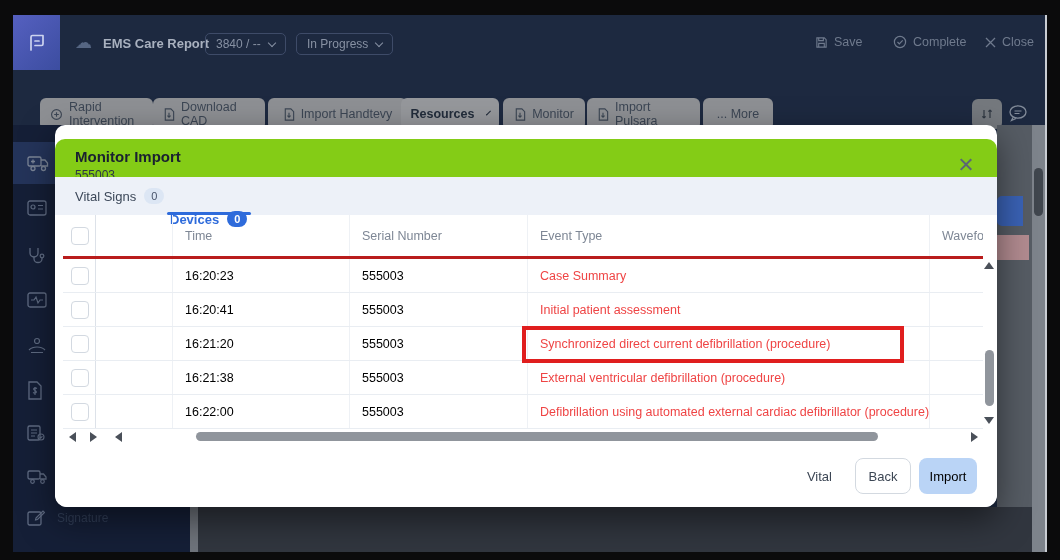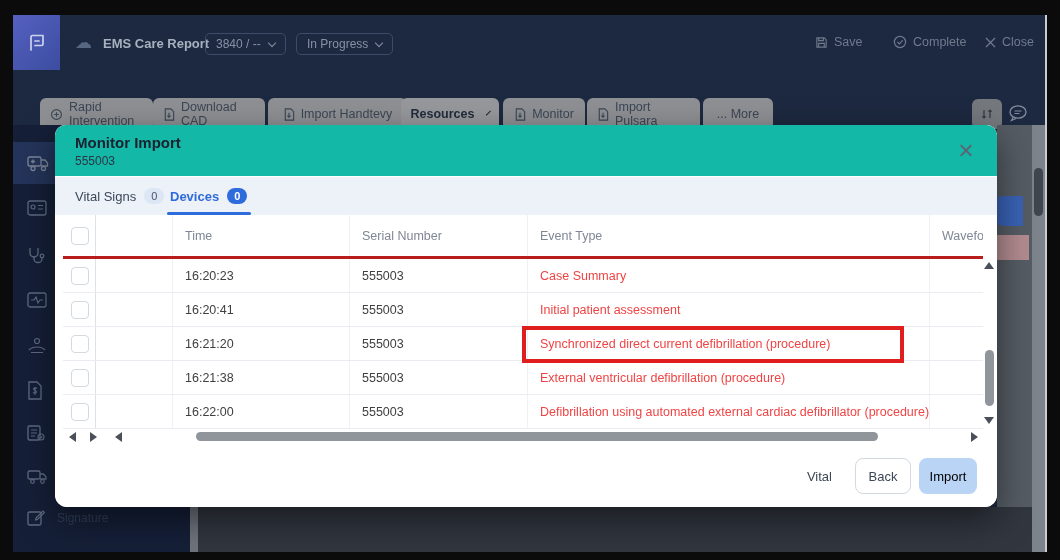--- a/index.html
+++ b/index.html
@@ -50,41 +50,41 @@
   .panel-edge { position:absolute; left:177px; top:492px; width:8px; height:45px; background:#6f747c; }
   .dispatch-card { position:absolute; left:187px; top:499px; width:825px; height:38px; background:#59606c; border-radius:8px 8px 0 0; }
   .dispatch-title { position:absolute; left:68px; top:19px; color:#233551; font-size:13px; font-weight:bold; }
   .page-scrollbar { position:absolute; left:1019px; top:110px; width:13px; height:427px; background:#7d838b; }
   .page-thumb { position:absolute; left:2px; top:43px; width:9px; height:48px; background:#40464e; border-radius:5px; }
   .app-right-line { position:absolute; left:1032px; top:0; width:2px; height:537px; background:#c9cdd3; }
 
   
   .modal { position:absolute; left:42px; top:110px; width:942px; height:382px; background:#fff;
            border-radius:10px 10px 12px 12px; box-shadow:0 12px 34px rgba(0,0,0,.5); overflow:hidden; }
-  .m-header { position:absolute; left:0; top:0; width:942px; height:51px; background:#14b8a6; border-radius:10px 10px 0 0; }
+  .m-header { position:absolute; left:0; top:14px; width:942px; height:51px; background:#84cc16; border-radius:10px 10px 0 0; }
   .m-title { position:absolute; left:20px; top:9px; font-size:15px; font-weight:bold; color:#1a2130; }
   .m-sub { position:absolute; left:20px; top:29px; font-size:12px; color:#2c3547; }
   .m-close { position:absolute; right:24px; top:18px; width:15px; height:15px; cursor:pointer; }
   .m-close:before,.m-close:after { content:""; position:absolute; left:7px; top:0; width:1.8px; height:15px; background:#5b6577; }
   .m-close:before { transform:rotate(45deg); } .m-close:after { transform:rotate(-45deg); }
 
   .m-tabs { position:absolute; left:0; top:52px; width:942px; height:38px; background:#edf1f8; }
   .tab { position:absolute; top:0; height:38px; display:flex; align-items:center; gap:8px; font-size:13px; }
   .tab-vitals { left:20px; color:#3c4859; }
-  .tab-devices { left:115px; color:#2e6bdb; font-weight:bold; }
+  .tab-devices { left:115px; color:#2e6bdb; font-weight:bold;margin-top:23px; }
   .badge { font-size:11px; border-radius:9px; padding:2px 7px; }
   .badge-off { background:#dce6f4; color:#46526a; }
   .badge-on { background:#2e6bdb; color:#fff; }
   .tab-underline { position:absolute; left:112px; bottom:0; width:84px; height:3px; background:#2e6bdb; border-radius:2px; }
 
   .grid-row { display:grid; grid-template-columns:33px 77px 177px 178px 402px 53px; }
   .m-table { position:absolute; left:8px; top:90px; width:920px; }
   .th-row { height:44px; border-bottom:3px solid #b91c1c; }
   .t-row { height:34px; border-bottom:1px solid #e9edf2; }
-  .cell { display:flex; align-items:center; padding-left:12px; font-size:12.5px; color:#404040;
+  .cell { display:flex; align-items:center; padding-left:12px; font-size:12.5px; color:#000000;
           border-right:1px solid #eef1f5; overflow:hidden; white-space:nowrap; }
   .cell.first { padding-left:8px; border-right:1px solid #dde2e9; }
   .cell.ev { color:#ef4444; }
   .th { color:#7e8795; font-size:12.5px; }
   .cb { width:18px; height:18px; border:1.5px solid #d3d9e1; border-radius:4px; background:#fff; }
 
   
   .hscroll { position:absolute; left:8px; top:304px; width:933px; height:15px; display:flex; align-items:center; }
   .tri { width:0; height:0; display:inline-block; }
   .tri-l { border-style:solid; border-width:5px 7px 5px 0; border-color:transparent #4a5059 transparent transparent; }

